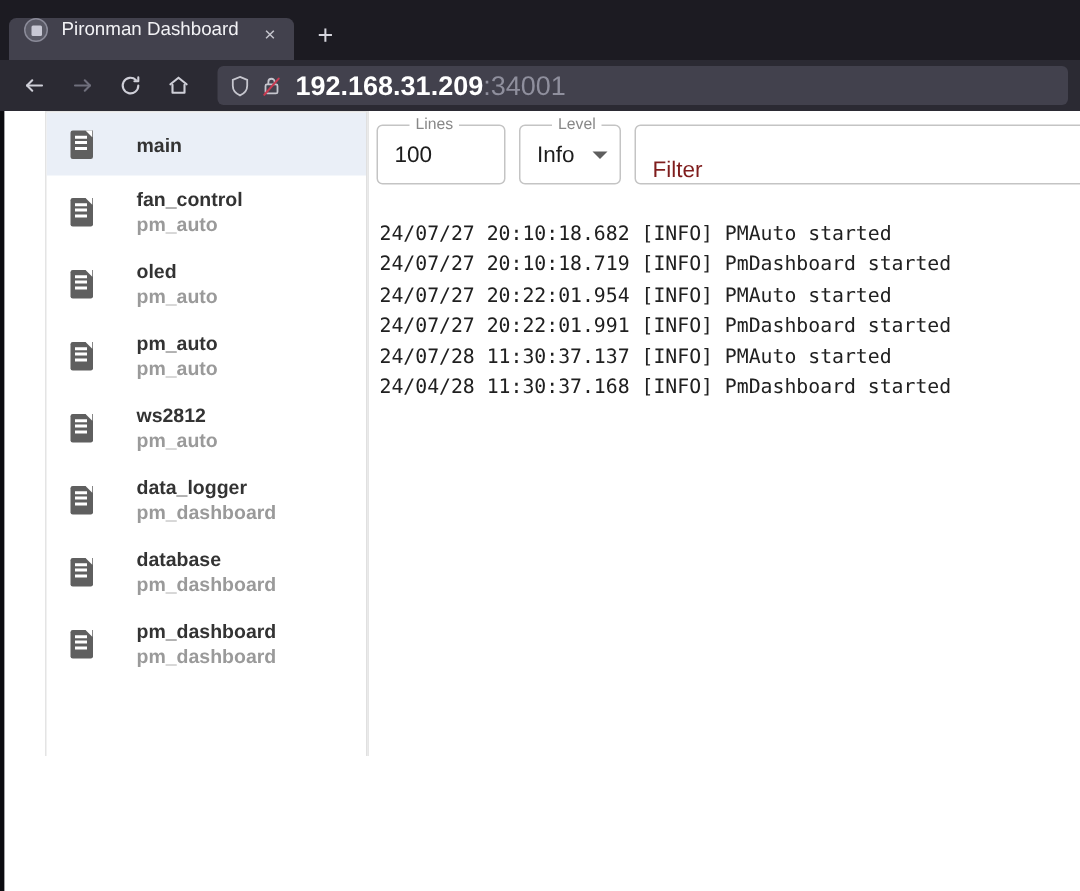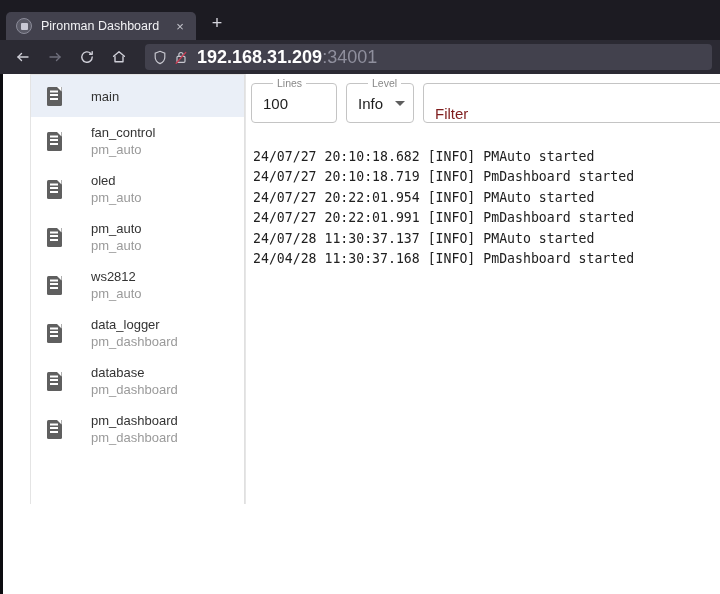--- a/index.html
+++ b/index.html
@@ -25,21 +25,21 @@
     padding: 0 4px;
     flex: 0 0 40px;
     position: relative;
   }
   .tab {
     height: 28px;
     min-width: 190px;
     max-width: 190px;
     background: #42414d;
     border-radius: 5px 5px 0 0;
-    display: flex; align-items: center;
+    display: flex; 
     padding: 0 6px 0 10px;
     margin-left: 2px;
     position: relative;
   }
   .tab-favicon {
     width: 16px; height: 16px;
     flex: 0 0 16px;
     border-radius: 50%;
     background: #5a5a66;
     border: 1px solid #8b8b99;
@@ -244,20 +244,21 @@
     border-bottom: none;
     border-right: 1px solid #e0e0e0;
     overflow: hidden;
   }
   .side-item {
     display: flex;
     align-items: center;
     min-height: 42px;
     padding: 7px 16px 7px 11px;
     gap: 0;
+    font-weight: bold;
   }
   .side-item.selected { background: #eaeff7; }
   .side-icon {
     flex: 0 0 24px;
     width: 24px;
     height: 24px;
     margin-right: 25px;
     position: relative;
     display: flex; align-items: center; justify-content: center;
   }

